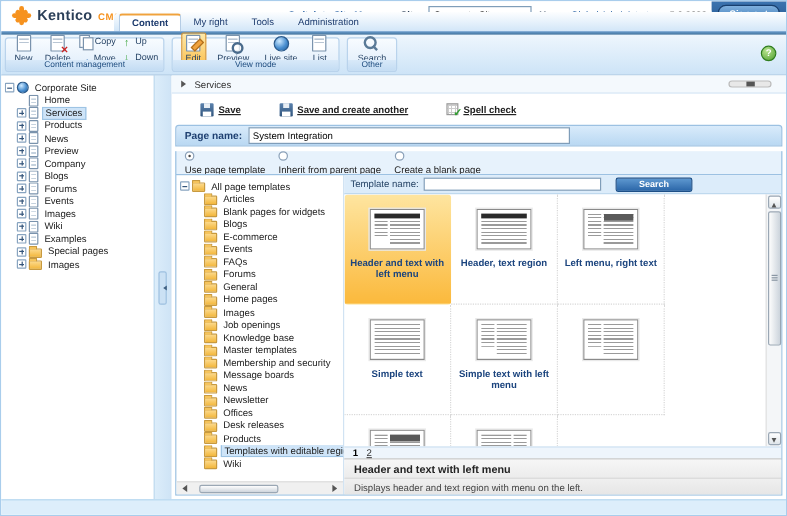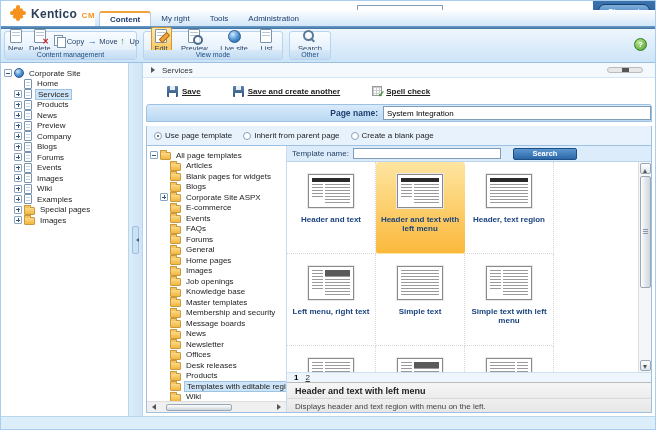--- a/index.html
+++ b/index.html
@@ -33,21 +33,21 @@
   .tab { height:15px; padding:0 10px; font-size:8px; color:#1e3c6e; display:flex; align-items:center; border-radius:3px 3px 0 0; }
   .tab.active { background:#fff; border:1px solid #b5cce4; border-bottom:none; border-top:2px solid #f0a23c; font-weight:bold; }
   
   .ribbon { position:absolute; top:28px; left:0; right:0; height:34px; background:linear-gradient(#eef6fd,#cde4f7); border-bottom:1px solid #9dc0e0; }
   .rgroup { position:absolute; top:2px; height:29px; border:1px solid #b9d3ec; border-radius:3px; background:linear-gradient(#f8fcff,#ddebfa); }
   .rg1 { left:3px; width:133px; } .rg2 { left:142px; width:140px; } .rg3 { left:288px; width:42px; }
   .rglabel { position:absolute; left:0; right:0; bottom:0; height:9px; background:linear-gradient(#d8e9f9,#c3dcf3); color:#1e4c7f; font-size:7px; text-align:center; line-height:9px; border-radius:0 0 2px 2px; }
   .rgcontent { position:absolute; left:0; right:0; top:0; bottom:9px; display:flex; align-items:center; justify-content:space-evenly; }
   .bb { display:flex; flex-direction:column; align-items:center; justify-content:center; font-size:7.5px; color:#1e3c5f; gap:1px; padding:1px 3px; }
   .bb.active { background:linear-gradient(#fee9a8,#fbc152); border:1px solid #d9952f; border-radius:2px; }
-  .scol { display:flex; flex-direction:row; gap:3px; }
+  .scol { display:flex; flex-direction:column; gap:3px; }
   .sb { display:flex; align-items:center; font-size:7.5px; color:#1e3c5f; gap:2px; }
   
   .i-page { width:9px; height:11px; background:#fff; border:1px solid #7a93ad; border-radius:1px; position:relative; flex:none; }
   .i-page::after { content:""; position:absolute; left:1px; right:1px; top:2px; height:6px; background:repeating-linear-gradient(#b9c6d4 0 1px,transparent 1px 3px); }
   .i-big { width:12px; height:14px; }
   .i-del::before { content:"\2715"; position:absolute; right:-4px; bottom:-4px; color:#cc2222; font-size:8px; font-weight:bold; z-index:2; }
   .i-copy { position:relative; width:11px; height:12px; flex:none; }
   .i-copy::before,.i-copy::after { content:""; position:absolute; width:7px; height:9px; background:#fff; border:1px solid #7a93ad; }
   .i-copy::before { left:0; top:0; } .i-copy::after { left:3px; top:2px; }
   .i-move,.i-up,.i-down { width:10px; height:10px; font-size:9px; font-weight:bold; line-height:10px; text-align:center; flex:none; }
@@ -70,25 +70,25 @@
   .splitter-handle { position:absolute; top:50%; margin-top:-14px; left:3px; width:7px; height:28px; background:#cbe1f4; border:1px solid #9dc0e0; border-radius:2px; }
   .splitter-handle::after { content:""; position:absolute; left:1px; top:11px; width:0; height:0; border:2px solid transparent; border-right:3px solid #3e5f80; }
   .right-panel { position:absolute; left:142px; top:62px; right:0; bottom:13px; background:#fff; }
   .breadcrumb-row { position:absolute; top:0; left:0; right:0; height:15px; background:#f4f9fd; border-bottom:1px solid #d7e7f5; display:flex; align-items:center; padding-left:8px; font-size:8px; color:#333; }
   .bc-arrow { width:0; height:0; border:3px solid transparent; border-left:4px solid #555; margin-right:4px; }
   .grip { position:absolute; right:12px; top:4px; width:36px; height:6px; background:#e8e8e8; border:1px solid #bbb; border-radius:3px; }
   .grip::after { content:""; position:absolute; left:14px; top:0; width:7px; height:4px; background:#555; }
   .actionbar { position:absolute; top:16px; left:0; right:0; height:24px; display:flex; align-items:center; gap:16px; padding-left:8px; }
   .action { display:flex; align-items:center; gap:4px; font-size:8px; color:#222; font-weight:bold;padding-left:16px; }
   .action .alabel { text-decoration:underline; }
-  .pagename-bar { position:absolute; top:41px; left:3px; right:3px; height:18px; background:linear-gradient(#d9ebfb,#b9d8f2); border:1px solid #9cc1e2; border-radius:3px 3px 0 0; display:flex; align-items:center; padding-left:7px;justify-content:flex-end; }
+  .pagename-bar { position:absolute; top:41px; left:3px; right:3px; height:18px; background:linear-gradient(#d9ebfb,#b9d8f2); border:1px solid #9cc1e2; border-radius:3px 3px 0 0; display:flex; align-items:center; padding-left:7px; }
   .pn-label { font-size:8.5px; font-weight:bold; color:#1e3f70; margin-right:5px; }
   .pn-input { width:268px; height:14px; border:1px solid #7f9db9; font-size:8px; padding:0 3px; font-family:"Liberation Sans",sans-serif; }
   .radio-row { position:absolute; top:63px; left:3px; right:3px; height:19px; background:#e7f2fc; border-left:1px solid #9cc1e2; border-right:1px solid #9cc1e2; display:flex; align-items:center; gap:11px; padding-left:7px; font-size:8px; color:#222; }
-  .radio { display:flex; align-items:flex-end; gap:3px; }
+  .radio { display:flex; align-items:flex-start; gap:3px;flex-direction:column; }
   .rdot { width:8px; height:8px; border:1px solid #8aa0b8; border-radius:50%; background:#fff; position:relative; flex:none; }
   .rdot.checked::after { content:""; position:absolute; left:2px; top:2px; right:2px; bottom:2px; background:#444; border-radius:50%; }
   
   .picker { position:absolute; top:82px; left:3px; right:3px; bottom:3px; border:1px solid #9cc1e2; background:#fff; display:flex; }
   .tree-panel { width:140px; border-right:1px solid #c6dcf0; position:relative; padding:4px 0 0 3px; overflow:hidden; flex:none; }
   .hscroll { position:absolute; left:0; right:0; bottom:0; height:11px; background:#f0f0f0; border-top:1px solid #ddd; display:flex; align-items:center; padding:0 2px; }
   .harrow { width:0; height:0; border:3px solid transparent; }
   .harrow.left { border-right:4px solid #555; } .harrow.right { border-left:4px solid #555; margin-left:auto; }
   .hthumb { width:66px; height:7px; background:linear-gradient(#fdfdfd,#cfd6dd); border:1px solid #9aa7b4; border-radius:2px; margin-left:10px; }
   .grid-panel { flex:1; position:relative; }
@@ -385,25 +385,20 @@
               <div class="exp none"></div>
               <div class="ticon folder"></div>
               <div class="tlabel">Blank pages for widgets</div>
             </div>
             <div class="trow child">
               <div class="exp none"></div>
               <div class="ticon folder"></div>
               <div class="tlabel">Blogs</div>
             </div>
             <div class="trow child">
-              <div class="exp plus"></div>
-              <div class="ticon folder"></div>
-              <div class="tlabel">Corporate Site ASPX</div>
-            </div>
-            <div class="trow child">
               <div class="exp none"></div>
               <div class="ticon folder"></div>
               <div class="tlabel">E-commerce</div>
             </div>
             <div class="trow child">
               <div class="exp none"></div>
               <div class="ticon folder"></div>
               <div class="tlabel">Events</div>
             </div>
             <div class="trow child">
@@ -499,30 +494,20 @@
         </div>
       </div>
       <div class="grid-panel">
         <div class="search-row">
           <span class="sr-label">Template name:</span>
           <input class="sr-input" value="" style="">
           <span class="search-btn">Search</span>
         </div>
         <div class="cards-viewport">
           <div class="cards" id="cards">
-              <div class="card">
-                <div class="thumb">
-                  <div class="th-header"></div>
-                  <div class="th-body">
-                    <div class="th-menu"></div>
-                    <div class="th-main"></div>
-                  </div>
-                </div>
-                <div class="card-label">Header and text</div>
-              </div>
               <div class="card selcard">
                 <div class="thumb">
                   <div class="th-header"></div>
                   <div class="th-body">
                     <div class="th-menu"></div>
                     <div class="th-main"></div>
                   </div>
                 </div>
                 <div class="card-label">Header and text with left menu</div>
               </div>

